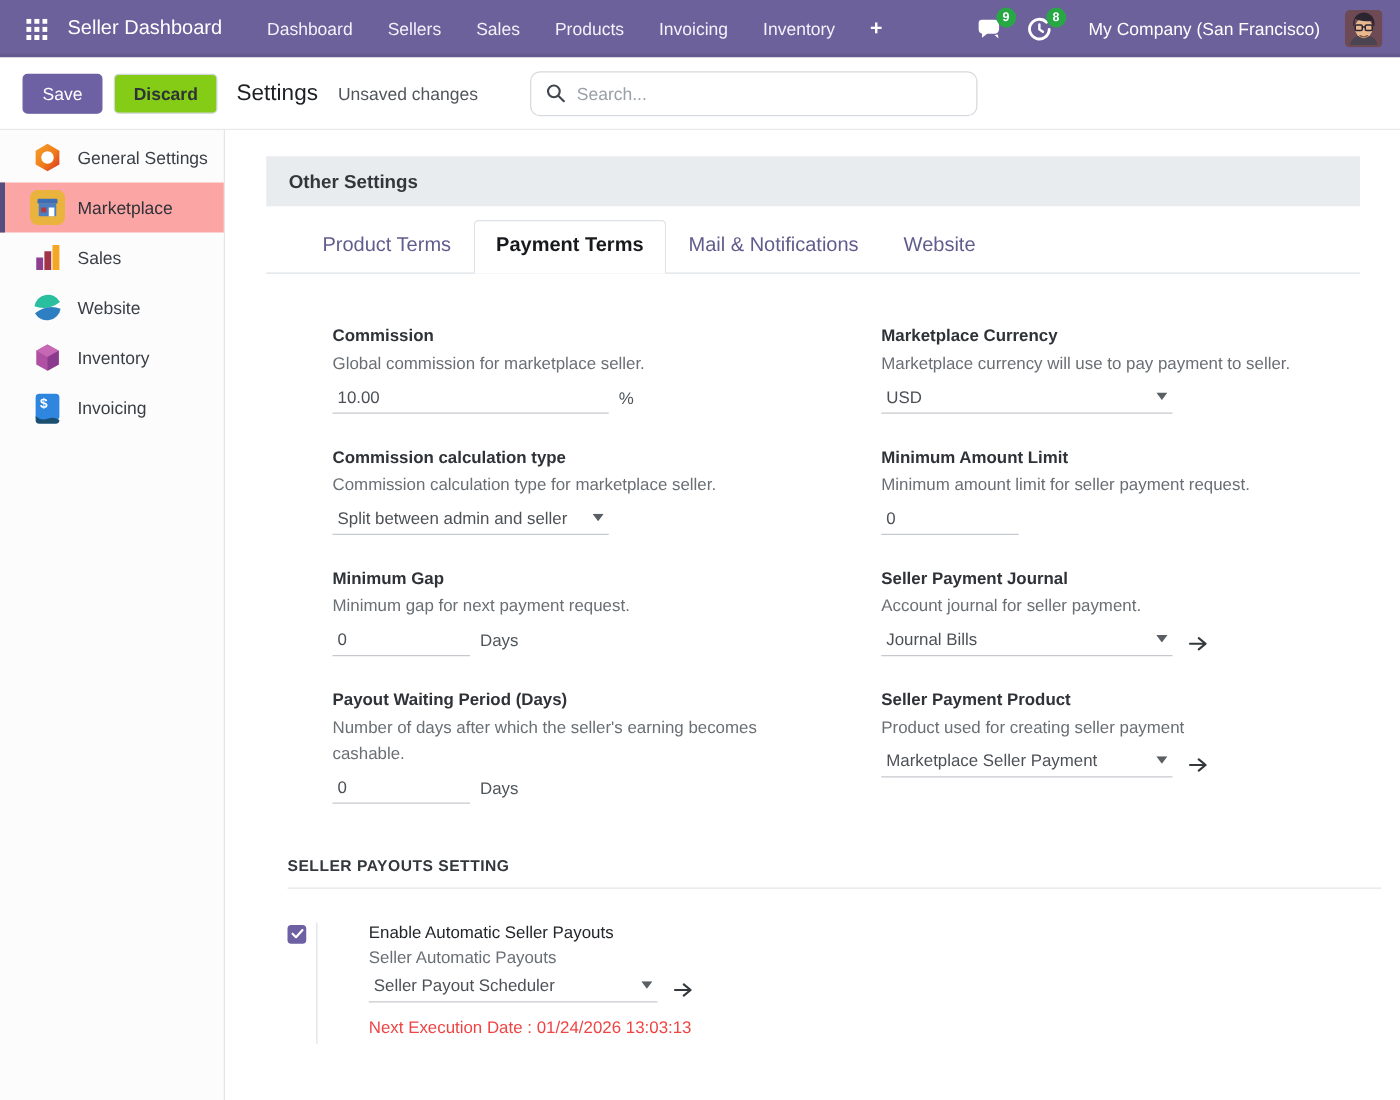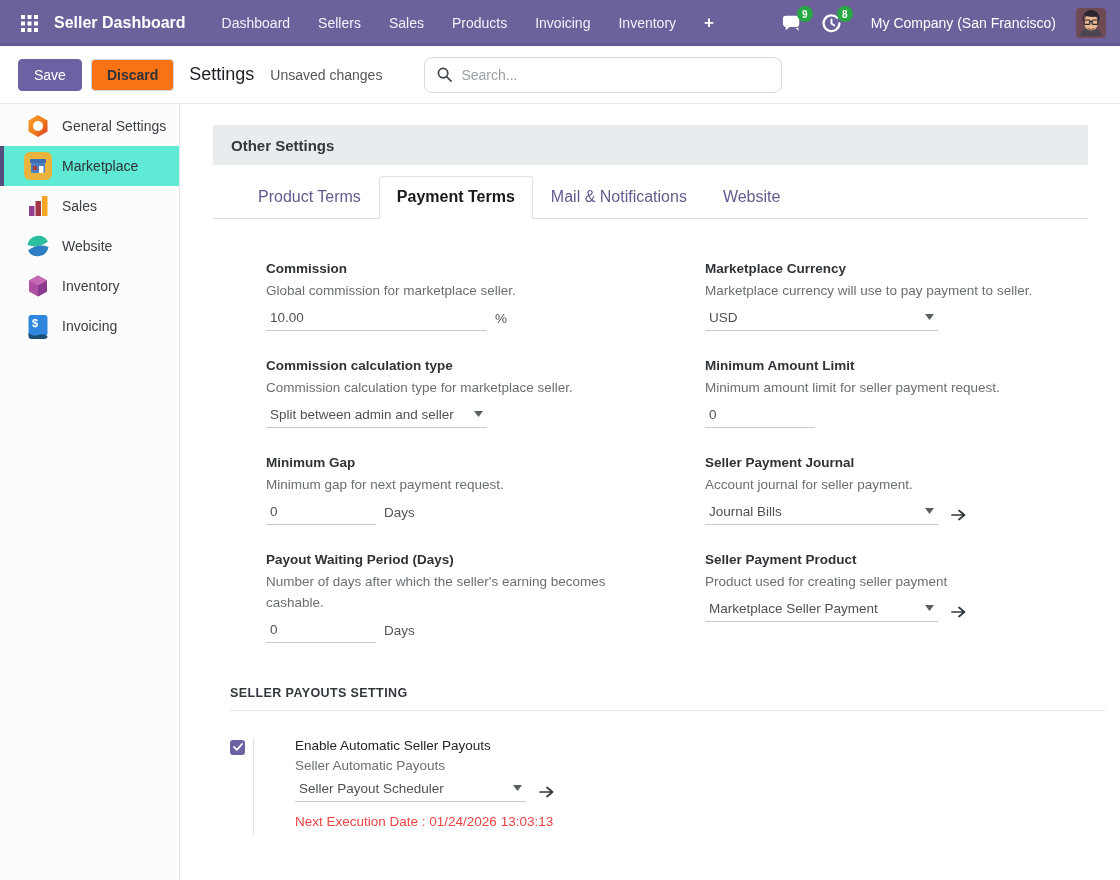--- a/index.html
+++ b/index.html
@@ -10,59 +10,59 @@
   }
   .app { width:1120px; height:880px; display:flex; flex-direction:column; }
 
   
   .topnav {
     height:46px; background:#6c619b; display:flex; align-items:center;
     padding:0 14px 0 16px; flex-shrink:0; color:#fff;
     box-shadow: inset 0 -3px 0 rgba(0,0,0,0.07);
   }
   .grid-btn { width:26px; height:26px; display:flex; align-items:center; justify-content:center; border-radius:3px; cursor:pointer; }
-  .app-title { font-size:16px; font-weight:700; margin:0 26px 0 12px; white-space:nowrap; }
+  .app-title { font-size:16px; font-weight:400; margin:0 26px 0 12px; white-space:nowrap; }
   .nav-menu { display:flex; align-items:center; gap:8px; flex:1; }
   .nav-item { font-size:14px; padding:6px 10px; border-radius:3px; color:#f3f1fa; cursor:pointer; white-space:nowrap; }
   .nav-plus { font-size:17px; font-weight:700; padding:4px 10px; cursor:pointer; }
   .systray { display:flex; align-items:center; gap:10px; }
   .tray-icon { position:relative; width:30px; height:28px; display:flex; align-items:center; justify-content:center; cursor:pointer; }
   .badge {
     position:absolute; top:-3px; right:-6px; min-width:16px; height:16px; border-radius:8px;
     background:#28a745; color:#fff; font-size:10px; font-weight:700;
     display:flex; align-items:center; justify-content:center; padding:0 4px;
   }
   .company { font-size:14px; margin:0 10px 0 14px; white-space:nowrap; cursor:pointer; }
   .avatar { width:30px; height:30px; border-radius:4px; overflow:hidden; flex-shrink:0; cursor:pointer; }
 
   
   .controlbar {
     height:58px; background:#fff; border-bottom:1px solid #e7e9ec;
     display:flex; align-items:center; padding:0 18px; flex-shrink:0;
   }
   .btn { font-size:14px; border-radius:4px; padding:7px 15px; cursor:pointer; border:1px solid transparent; }
   .btn-save { background:#6d60a3; color:#fff; border-color:#6d60a3; }
-  .btn-discard { background:#f97316; color:#2f3338; border-color:#d3d6db; margin-left:9px; font-weight:600; }
+  .btn-discard { background:#84cc16; color:#2f3338; border-color:#d3d6db; margin-left:9px; font-weight:600; }
   .crumb-title { font-size:18px; color:#1c1f23; font-weight:500; margin-left:15px; }
   .dirty { font-size:14px; color:#52565b; margin-left:16px; }
   .searchbox {
     margin-left:42px; width:358px; height:36px; border:1px solid #d6d9dd; border-radius:8px;
     display:flex; align-items:center; padding:0 12px; background:#fff;
   }
   .searchbox input {
     border:none; outline:none; flex:1; font-size:14px; margin-left:9px;
     font-family:"Liberation Sans", sans-serif; color:#33383d;
   }
   .searchbox input::placeholder { color:#9aa0a6; }
 
   
   .page { flex:1; display:flex; min-height:0; }
   .sidebar { width:180px; border-right:1px solid #e3e5e8; background:#fcfcfd; padding-top:2px; flex-shrink:0; }
   .side-item { height:40px; display:flex; align-items:center; padding-left:20px; cursor:pointer; border-left:4px solid transparent; }
-  .side-item.active { background:#5eead4; border-left-color:#564d7f; }
+  .side-item.active { background:#fca5a5; border-left-color:#564d7f; }
   .side-icon { width:28px; height:28px; flex-shrink:0; display:flex; }
   .side-label { font-size:14px; color:#3a3f45; margin-left:10px; white-space:nowrap; }
   .side-item.active .side-label { color:#2e3238; }
 
   .content { flex:1; overflow:hidden; padding:21px 32px 0 33px; }
   .band {
     width:875px; height:40px; background:#e9ecef; display:flex; align-items:center;
     padding:0 18px; font-size:15px; font-weight:700; color:#32373c;
   }
   .tabs { width:875px; display:flex; align-items:flex-end; border-bottom:1px solid #dee2e6; padding-left:27px; margin-top:9px; height:45px; }

